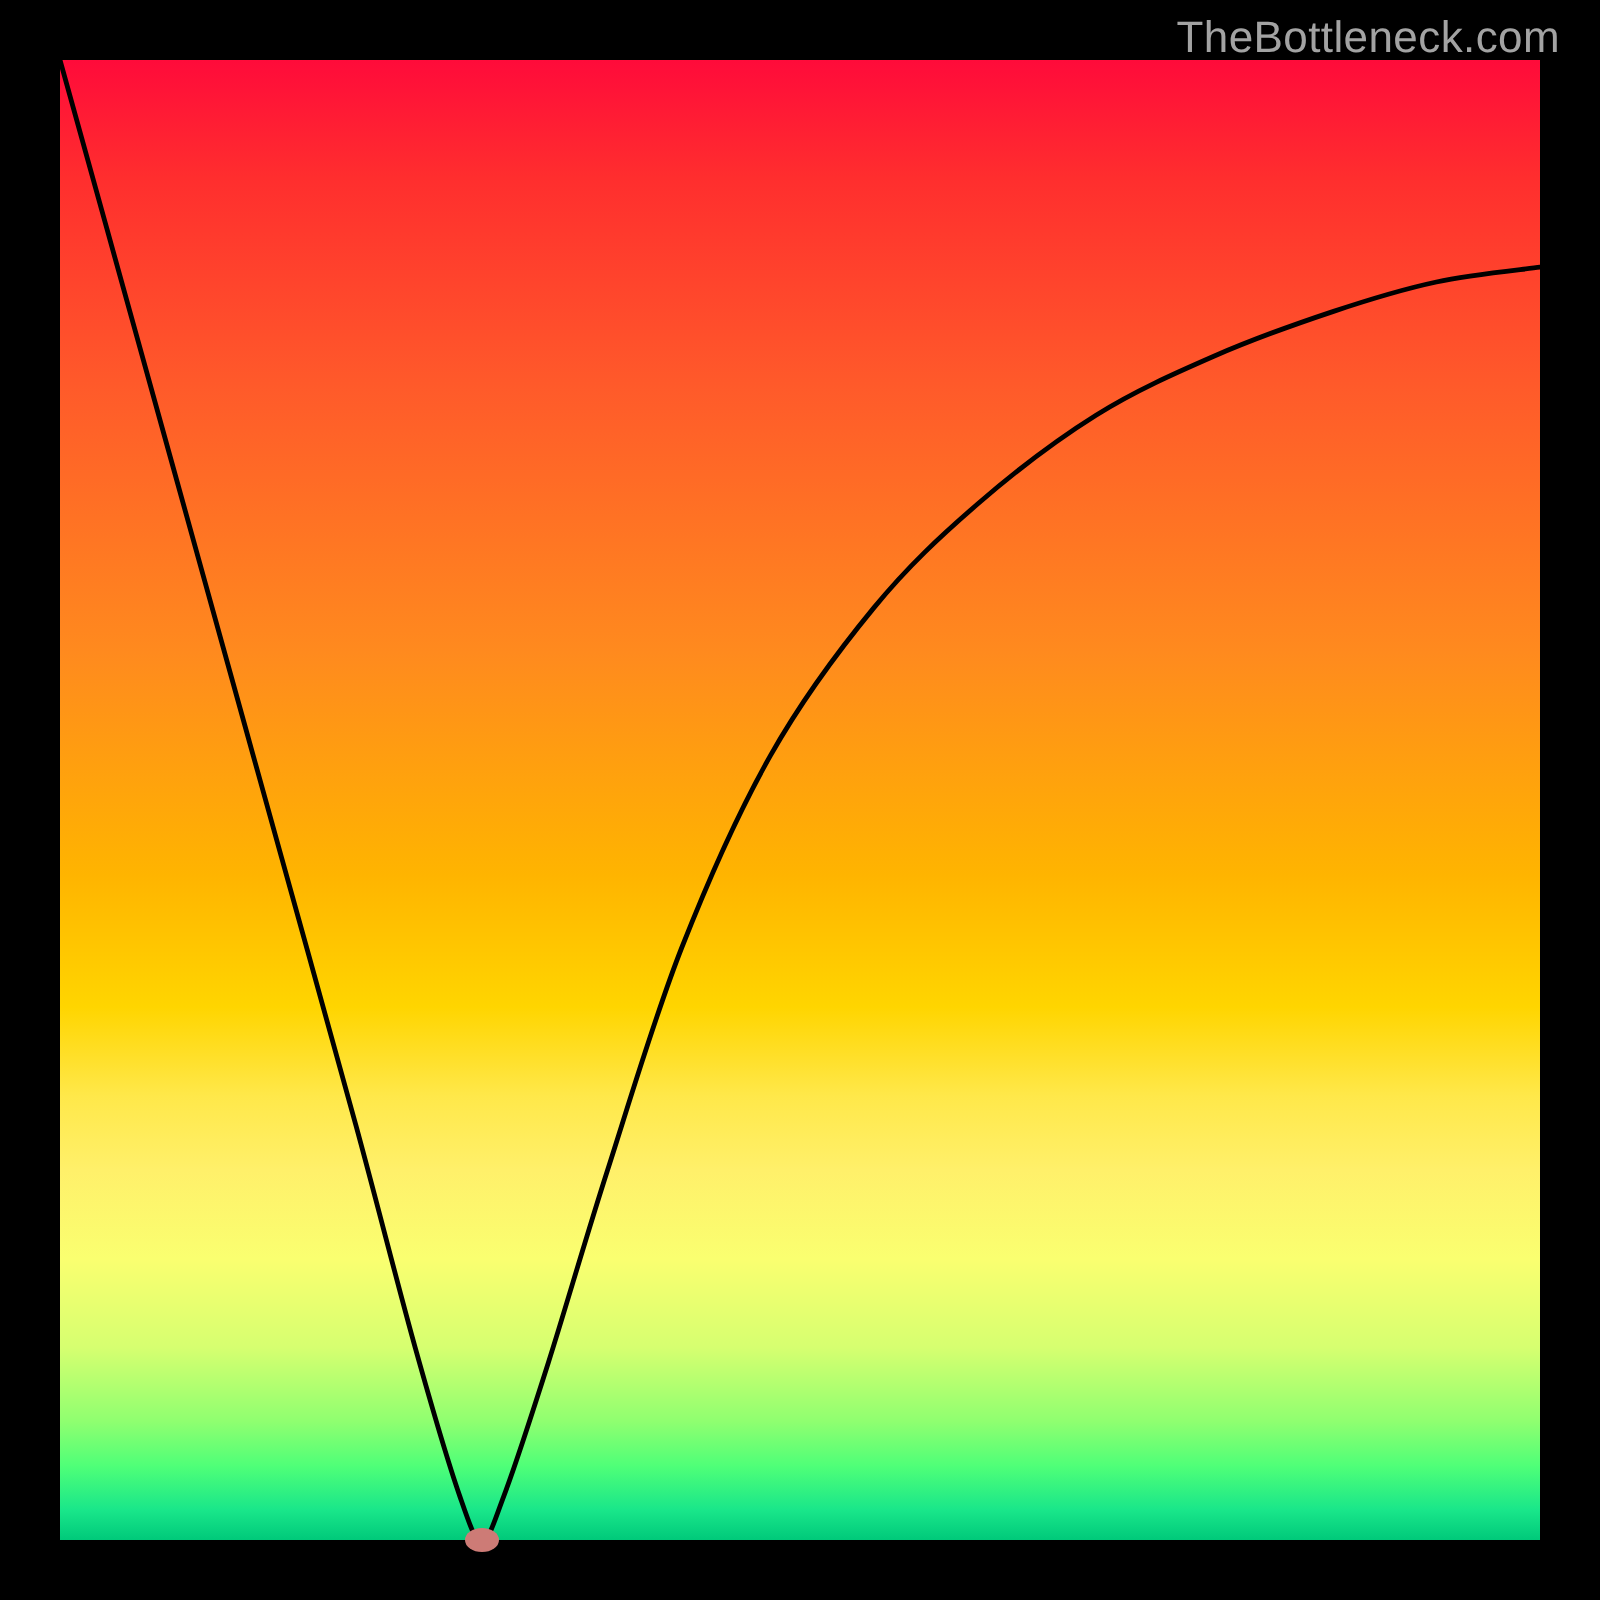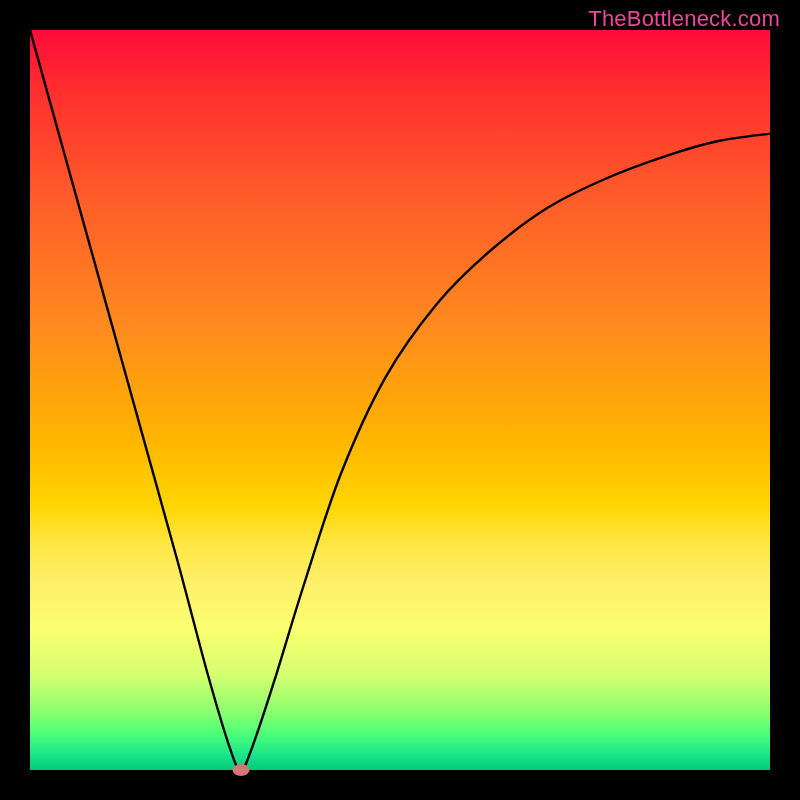--- a/index.html
+++ b/index.html
@@ -37,21 +37,21 @@
       #8fff70 92%,
       #4fff78 95%,
       #19e68a 98%,
       #00c97a 100%
     );
   }
   .watermark {
     position: absolute;
     top: 6px;
     right: 20px;
-    color: #ec4899;
+    color: #a3a3a3;
     font-size: 22px;
     font-weight: 400;
     letter-spacing: 0.2px;
     user-select: none;
   }
   svg.curve {
     position: absolute;
     left: 0;
     top: 0;
     width: 740px;

